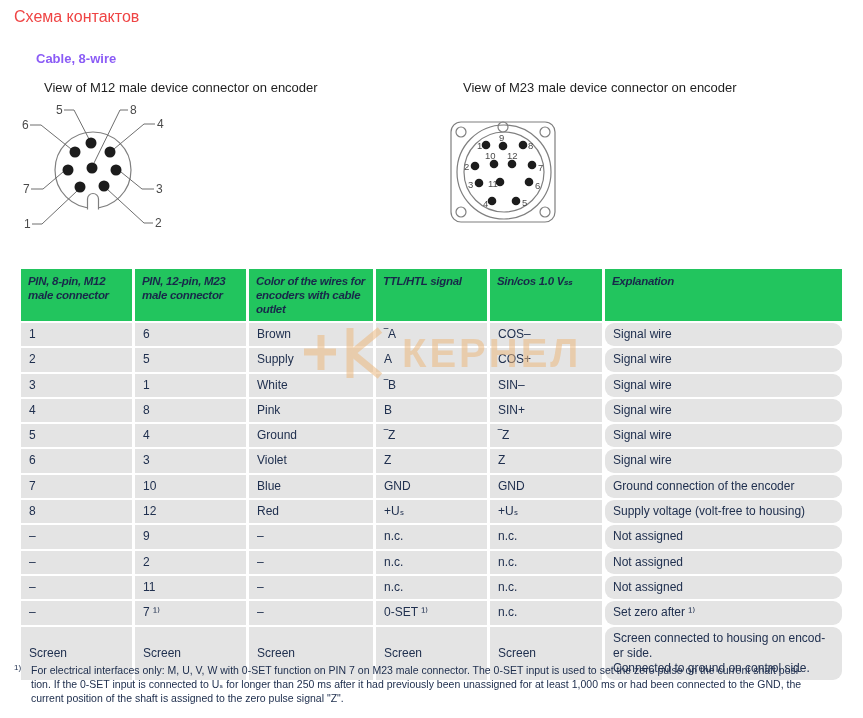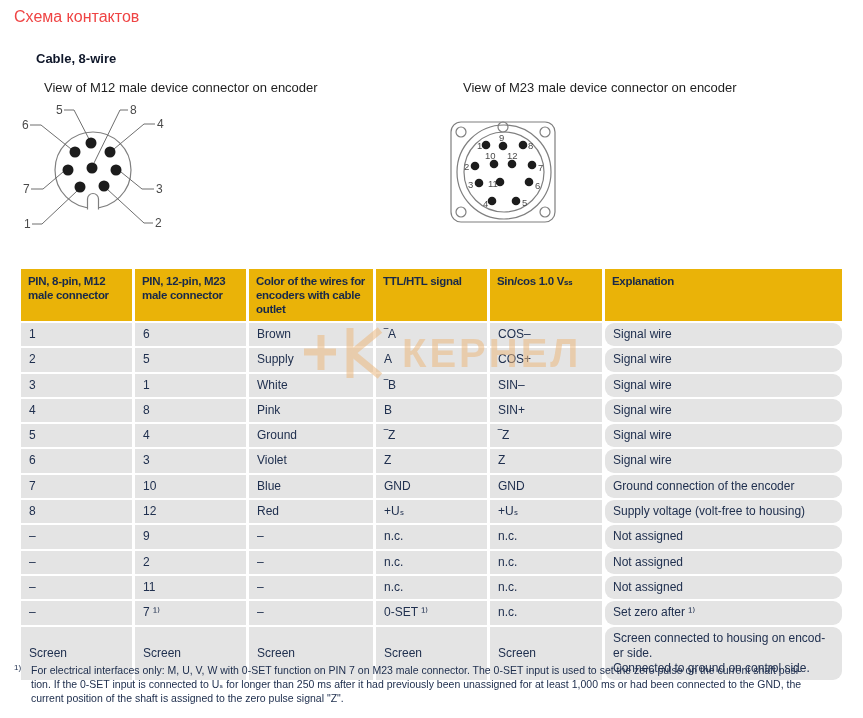--- a/index.html
+++ b/index.html
@@ -2,39 +2,39 @@
 <html><head>
 <meta charset="utf-8">
 <style>
   html,body{margin:0;padding:0;}
   body{
     width:863px;height:718px;position:relative;background:#ffffff;
     font-family:"Liberation Sans","DejaVu Sans",sans-serif;overflow:hidden;
     color:#20304f;
   }
   .page-title{position:absolute;left:14px;top:8px;font-size:16px;color:#ef4444;}
-  .cable-heading{position:absolute;left:36px;top:51px;font-size:13px;font-weight:bold;color:#0f172a;}
+  .cable-heading{position:absolute;left:36px;top:51px;font-size:13px;font-weight:bold;color:#8b5cf6;}
   .caption{position:absolute;top:80px;font-size:13px;color:#1f1f1f;margin-left:8px;}
   .cap-m12{left:36px;}
   .cap-m23{left:455px;}
   svg.m12{position:absolute;left:14px;top:98px;}
   svg.m23{position:absolute;left:448px;top:116px;}
   svg text{font-family:"Liberation Sans","DejaVu Sans",sans-serif;fill:#4a4a4a;}
   .conn-stroke{fill:none;stroke:#7f7f7f;stroke-width:1.2;}
   .leader{fill:none;stroke:#6e6e6e;stroke-width:1;}
   .pin{fill:#1c1c1c;}
 
   table.pin-table{
     position:absolute;left:18px;top:267px;width:827px;
     border-collapse:separate;border-spacing:3px 2px;table-layout:fixed;
     font-size:12px;color:#20304f;
   }
   table.pin-table th{
-    background:#eab308;color:#18294a;text-align:left;vertical-align:top;
-    padding:5px 7px;font-size:11.5px;line-height:14px;letter-spacing:-0.3px;
+    background:#22c55e;color:#18294a;text-align:left;vertical-align:top;
+    padding:5px 7px;font-size:11.5px;line-height:14px;letter-spacing:-0.3px;font-style:italic;
   }
   table.pin-table td{
     background:#e4e4e4;padding:4px 8px;vertical-align:middle;line-height:15.3px;
   }
   table.pin-table td.expl{white-space:pre-line;border-radius:9px;}
 
   .footnote{
     position:absolute;left:14px;top:663px;width:840px;
     font-size:10.5px;line-height:14px;color:#20304f;
     padding-left:17px;

